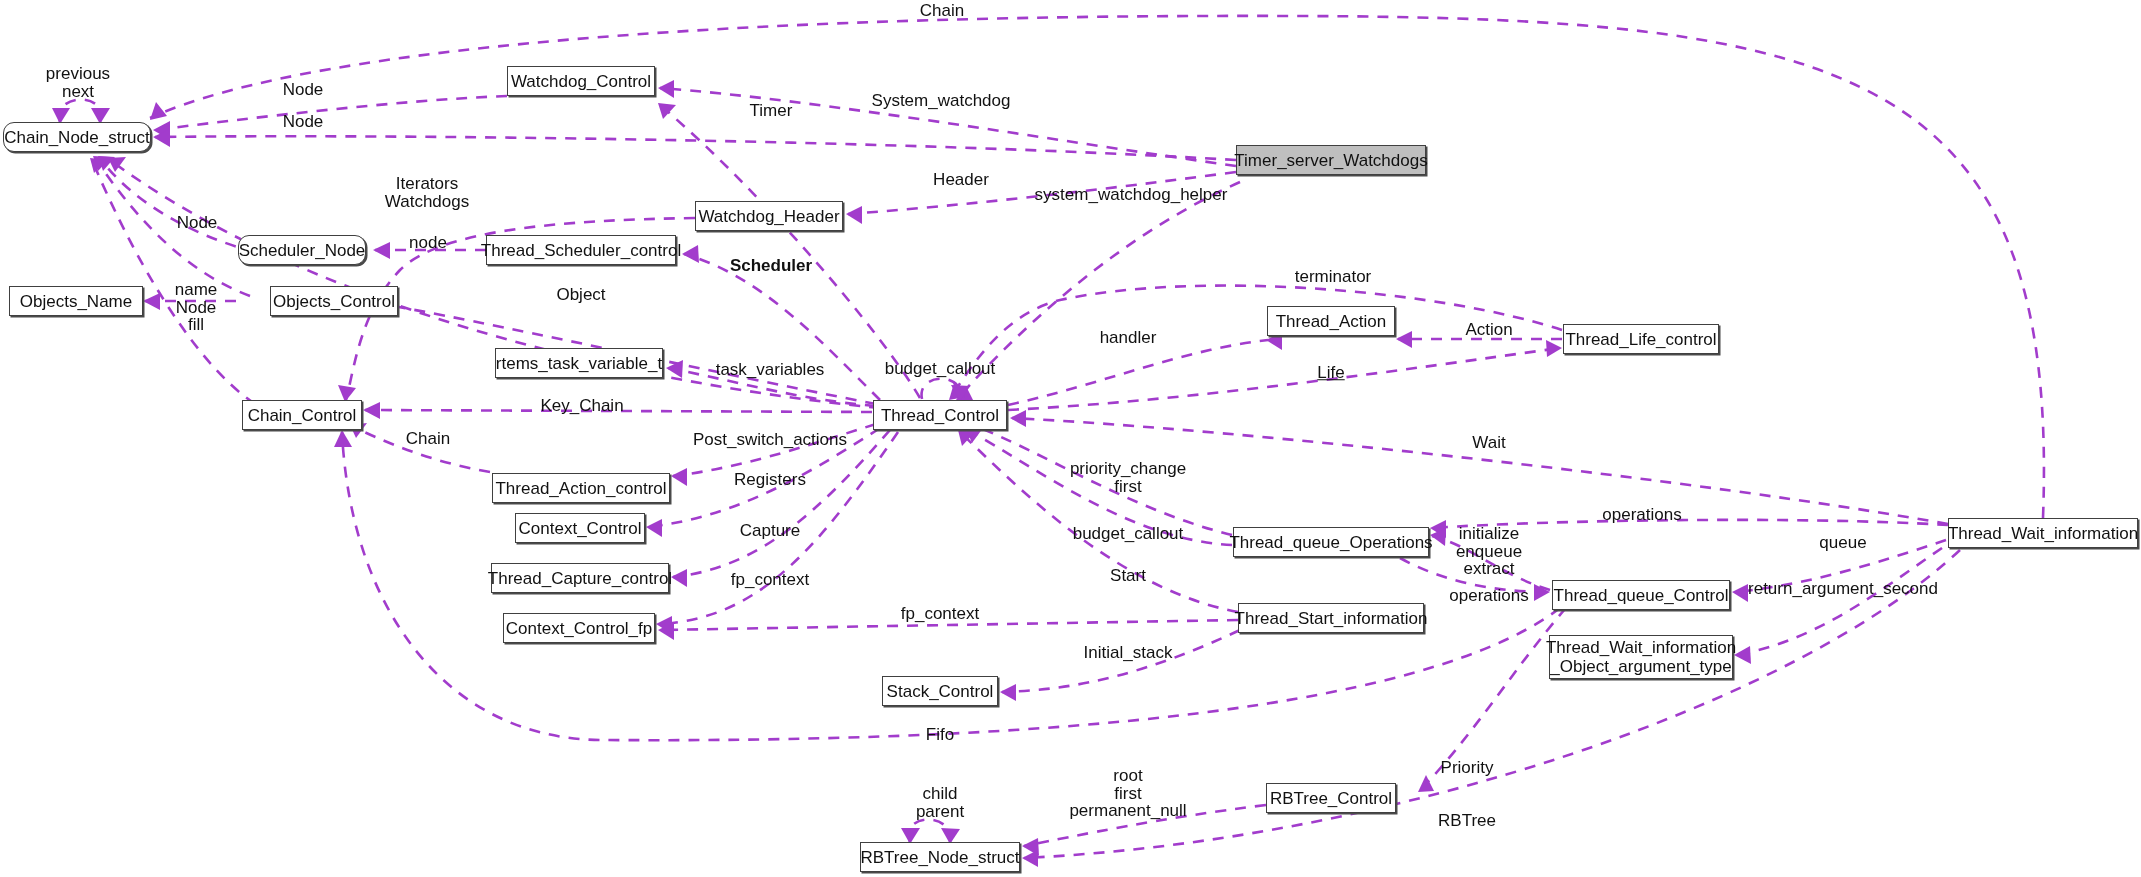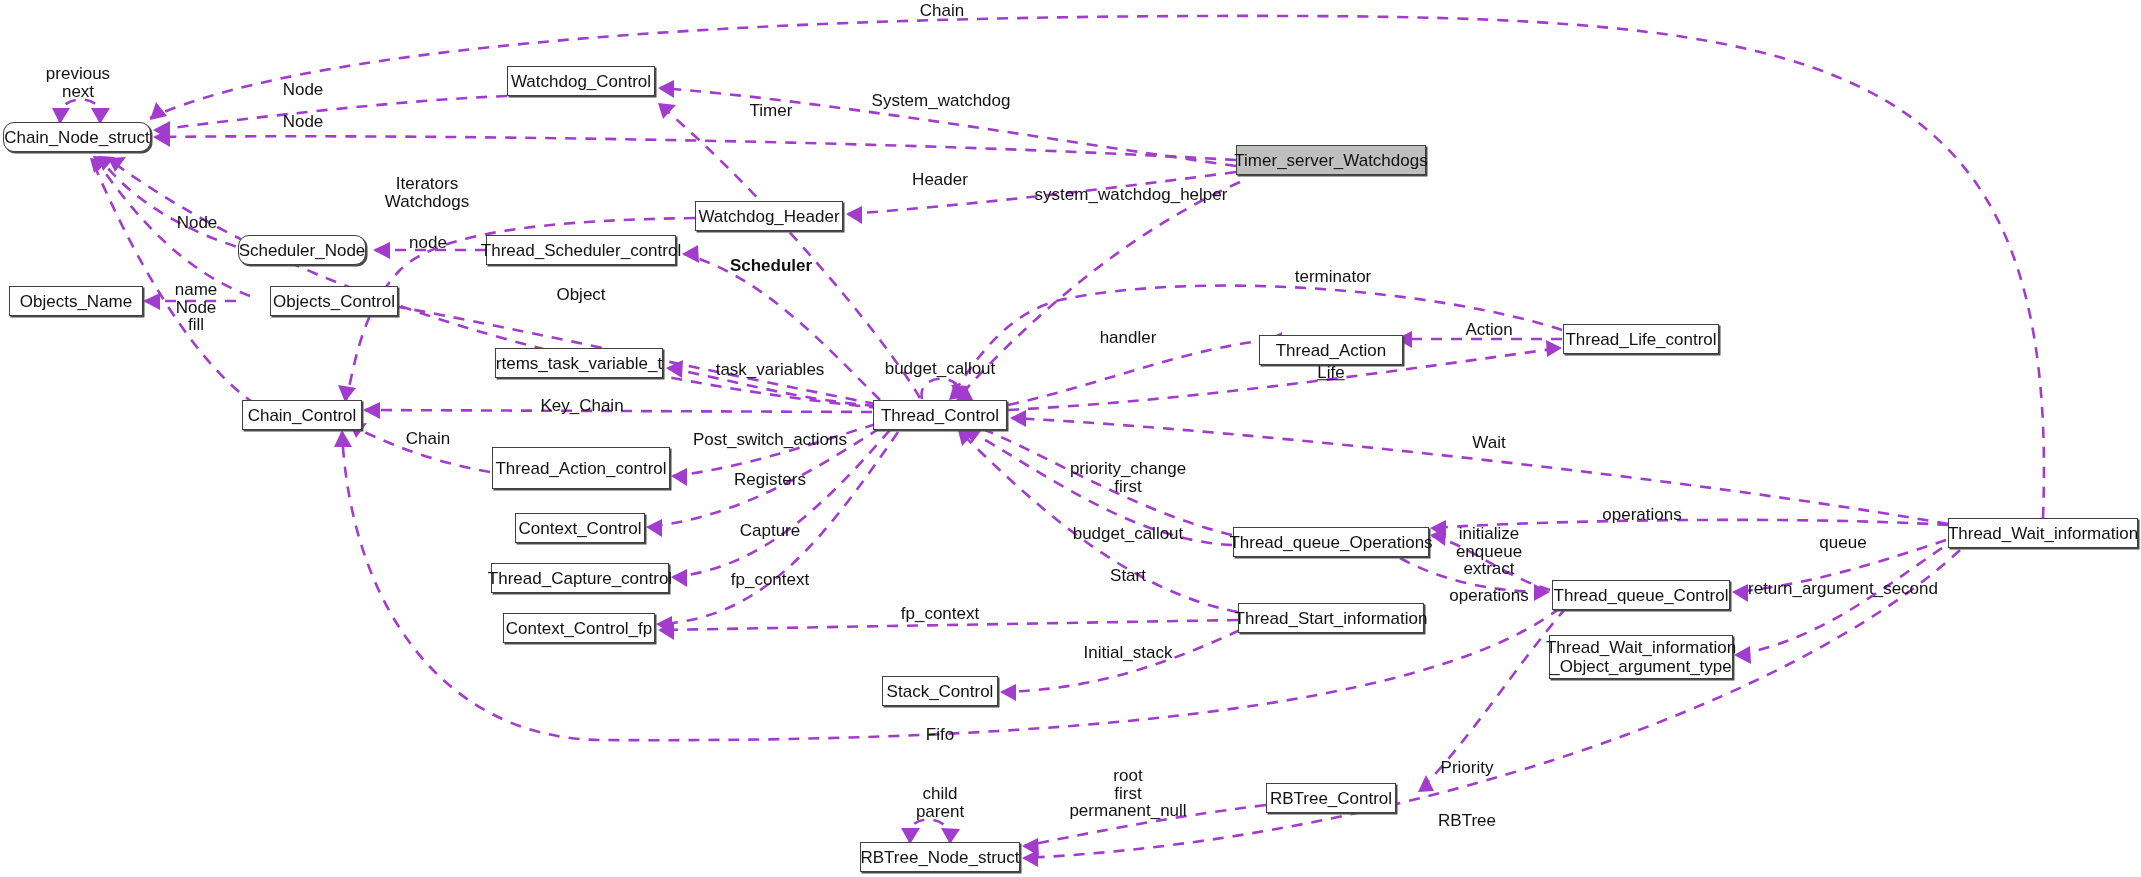--- a/index.html
+++ b/index.html
@@ -209,50 +209,50 @@
   </svg>
 
   <div class="node-box" style="left:77px;  top:137px; width:148px; height:30px;border-radius:11px;">Chain_Node_struct</div>
   <div class="node-box" style="left:76px;  top:301px; width:134px; height:30px;">Objects_Name</div>
   <div class="node-box" style="left:302px; top:250px; width:128px; height:30px;border-radius:11px;">Scheduler_Node</div>
   <div class="node-box" style="left:302px; top:301px; width:128px; height:30px;margin-left:32px;">Objects_Control</div>
   <div class="node-box" style="left:302px; top:415px; width:120px; height:30px;">Chain_Control</div>
   <div class="node-box" style="left:581px; top:81px;  width:148px; height:30px;">Watchdog_Control</div>
   <div class="node-box" style="left:581px; top:250px; width:190px; height:30px;">Thread_Scheduler_control</div>
   <div class="node-box" style="left:579px; top:363px; width:168px; height:30px;">rtems_task_variable_t</div>
-  <div class="node-box" style="left:581px; top:468px; width:178px; height:42px;">Thread_Action_control</div>
+  <div class="node-box" style="left:581px; top:488px; width:178px; height:30px;">Thread_Action_control</div>
   <div class="node-box" style="left:580px; top:528px; width:130px; height:30px;">Context_Control</div>
   <div class="node-box" style="left:580px; top:578px; width:178px; height:30px;">Thread_Capture_control</div>
   <div class="node-box" style="left:579px; top:628px; width:152px; height:30px;">Context_Control_fp</div>
   <div class="node-box" style="left:769px; top:216px; width:148px; height:30px;">Watchdog_Header</div>
   <div class="node-box" style="left:940px; top:415px; width:134px; height:30px;">Thread_Control</div>
   <div class="node-box" style="left:940px; top:691px; width:116px; height:30px;">Stack_Control</div>
   <div class="node-box" style="left:940px; top:857px; width:160px; height:30px;">RBTree_Node_struct</div>
   <div class="node-box highlight" style="left:1331px; top:160px; width:190px; height:30px;">Timer_server_Watchdogs</div>
-  <div class="node-box" style="left:1331px; top:350px; width:144px; height:30px;">Thread_Action</div>
+  <div class="node-box" style="left:1331px; top:321px; width:128px; height:30px;">Thread_Action</div>
   <div class="node-box" style="left:1331px; top:542px; width:196px; height:30px;">Thread_queue_Operations</div>
   <div class="node-box" style="left:1331px; top:618px; width:186px; height:30px;">Thread_Start_information</div>
   <div class="node-box" style="left:1331px; top:798px; width:130px; height:30px;">RBTree_Control</div>
   <div class="node-box" style="left:1641px; top:339px; width:156px; height:30px;">Thread_Life_control</div>
   <div class="node-box" style="left:1641px; top:595px; width:178px; height:30px;">Thread_queue_Control</div>
   <div class="node-box" style="left:1641px; top:657px; width:184px; height:44px;">Thread_Wait_information
 _Object_argument_type</div>
   <div class="node-box" style="left:2043px; top:533px; width:190px; height:30px;">Thread_Wait_information</div>
 
   <div class="edge-label" style="left:78px;   top:82px;">previous
 next</div>
   <div class="edge-label" style="left:942px;  top:11px;">Chain</div>
   <div class="edge-label" style="left:303px;  top:90px;">Node</div>
   <div class="edge-label" style="left:303px;  top:122px;">Node</div>
   <div class="edge-label" style="left:771px;  top:111px;">Timer</div>
   <div class="edge-label" style="left:941px;  top:101px;">System_watchdog</div>
   <div class="edge-label" style="left:197px;  top:223px;">Node</div>
   <div class="edge-label" style="left:427px;  top:192px;">Iterators
 Watchdogs</div>
-  <div class="edge-label" style="left:940px;  top:180px;">Header</div>
+  <div class="edge-label" style="left:961px;  top:180px;">Header</div>
   <div class="edge-label" style="left:1131px; top:195px;">system_watchdog_helper</div>
   <div class="edge-label" style="left:428px;  top:243px;">node</div>
   <div class="edge-label" style="left:771px;  top:266px;font-weight:bold;">Scheduler</div>
   <div class="edge-label" style="left:196px;  top:307px;">name
 Node
 fill</div>
   <div class="edge-label" style="left:581px;  top:295px;">Object</div>
   <div class="edge-label" style="left:1333px; top:277px;">terminator</div>
   <div class="edge-label" style="left:1128px; top:338px;">handler</div>
   <div class="edge-label" style="left:1489px; top:330px;">Action</div>

